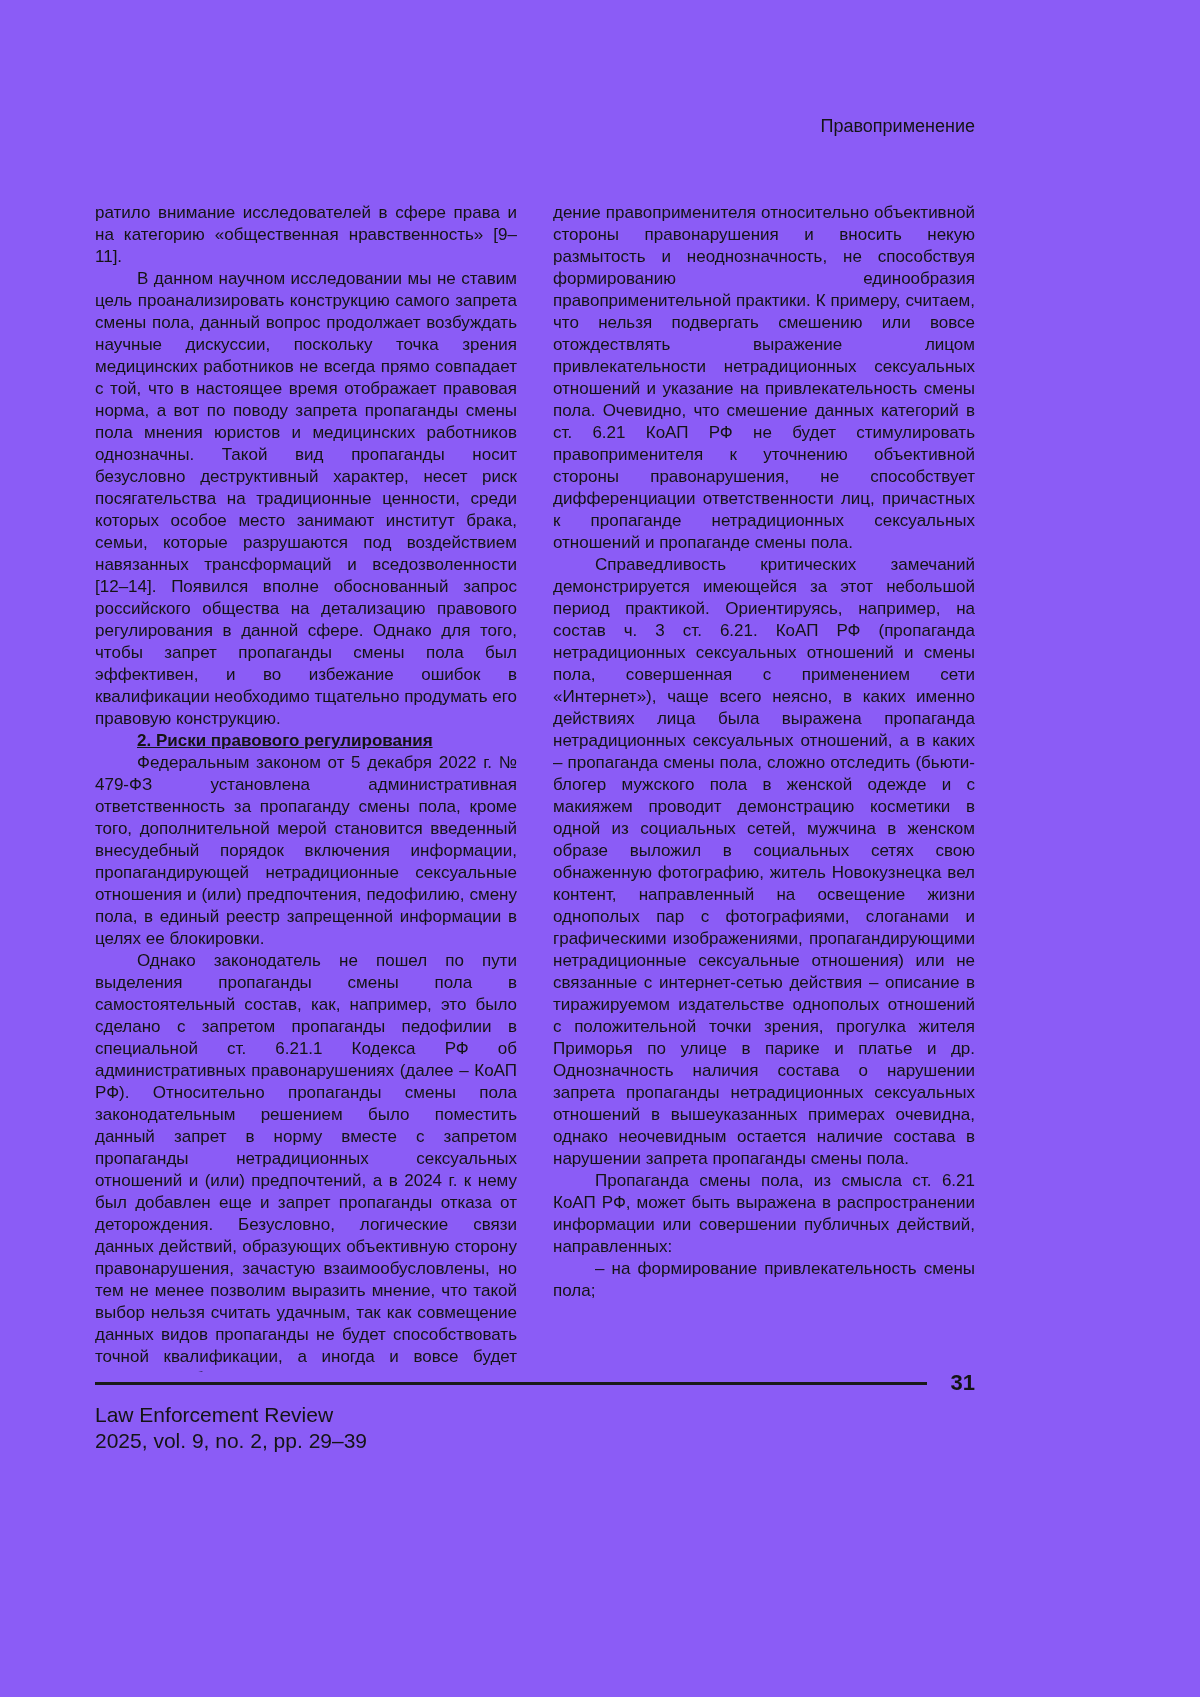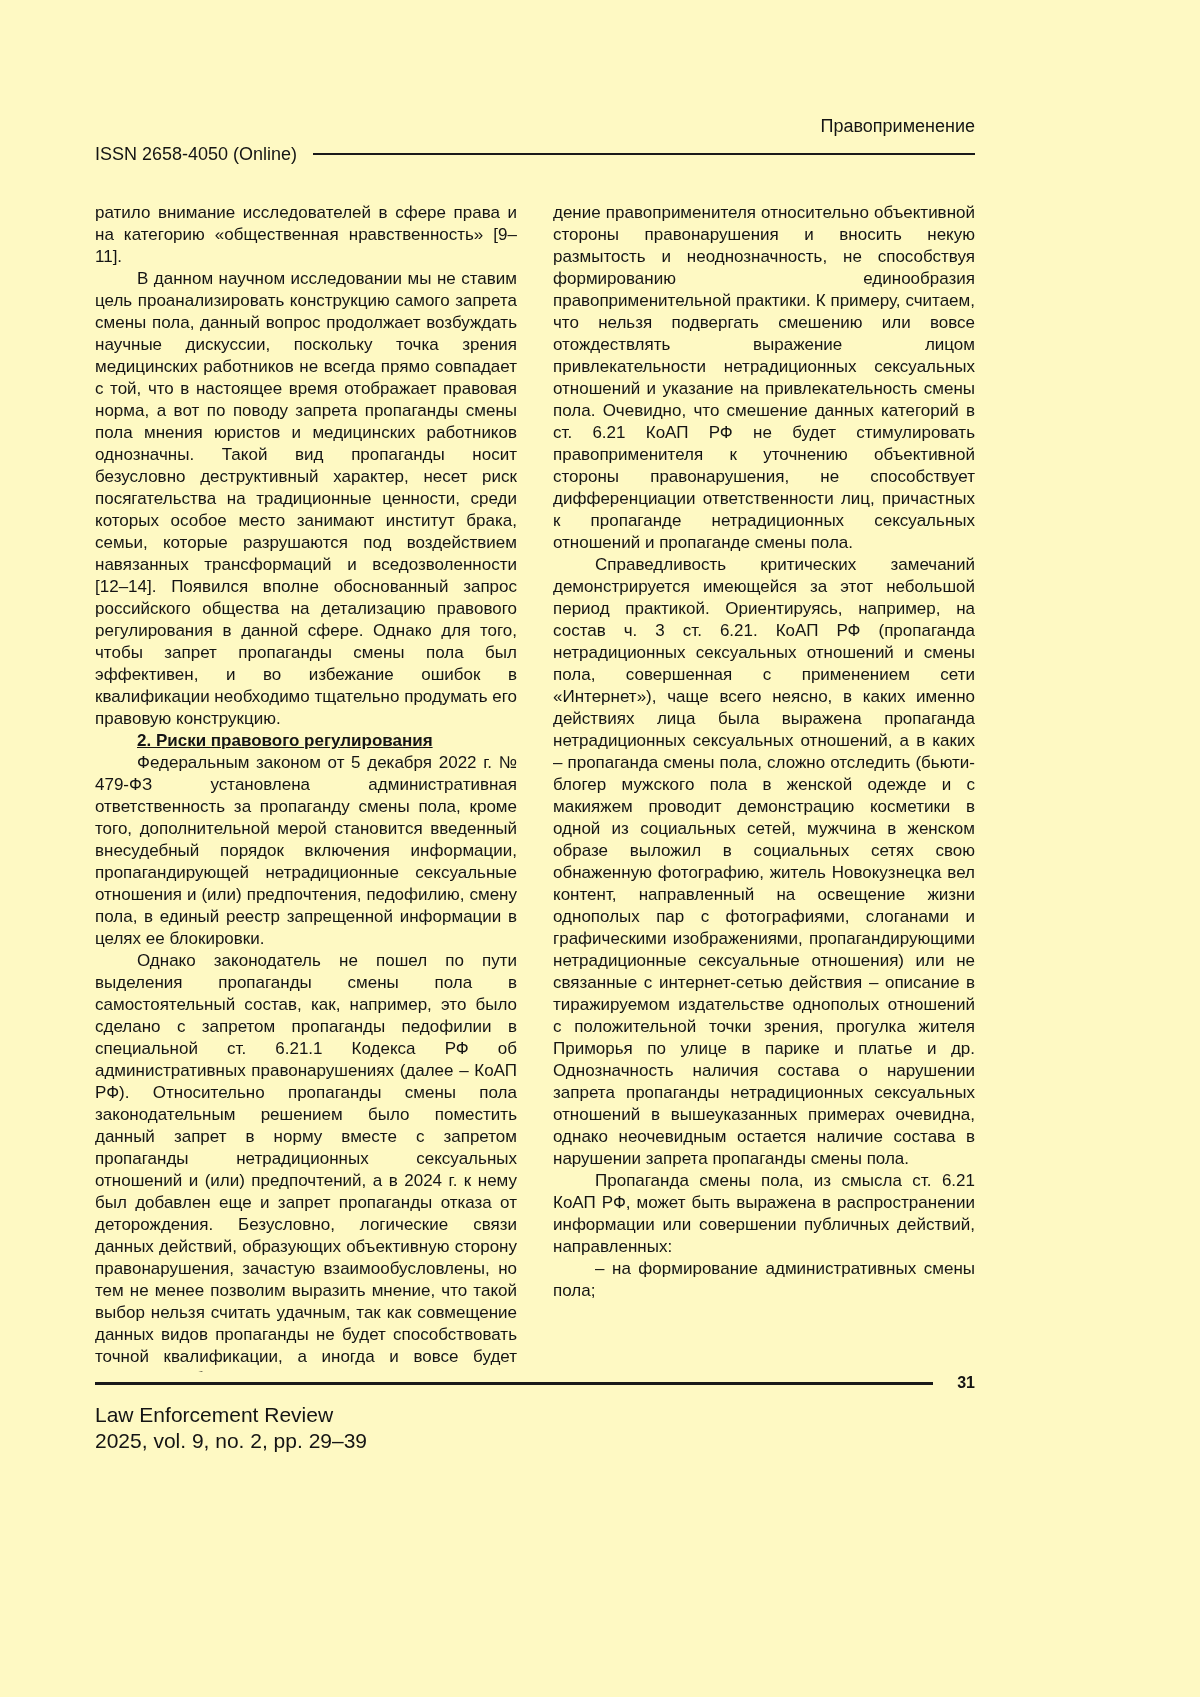--- a/index.html
+++ b/index.html
@@ -2,21 +2,21 @@
 <html lang="ru"><head>
 <meta charset="utf-8">
 <style>
   * { box-sizing: border-box; }
   html, body { margin: 0; padding: 0; background: #e8e8e8; }
   .page {
     position: relative;
     width: 1200px;
     height: 1697px;
     margin: 0 auto;
-    background: #fef9c3;
+    background: #8b5cf6;
     font-family: "Liberation Sans", sans-serif;
     color: #141414;
     overflow: hidden;
   }
   
   .page-header {
     position: absolute;
     left: 95px;
     top: 114px;
     width: 880px;
@@ -74,21 +74,21 @@
     align-items: center;
   }
   .bottom-rule {
     flex: 1;
     height: 3px;
     background: #1a1a1a;
     margin-right: 24px;
   }
   .page-number {
     font-weight: 700;
-    font-size: 16px;
+    font-size: 22px;
     line-height: 22px;
   }
   
   .page-footer {
     position: absolute;
     left: 95px;
     top: 1402px;
     font-size: 21px;
     line-height: 26px;
     text-align: left;
@@ -96,39 +96,35 @@
 </style>
 </head>
 <body>
 
 <div class="page">
 
   <header class="page-header">
     <div class="header-right">
       <div>Правоприменение</div>
     </div>
-    <div class="issn-row">
-      <span class="issn-text">ISSN 2658-4050 (Online)</span>
-      <span class="issn-rule"></span>
-    </div>
   </header>
 
   <main class="columns">
     <section class="col">
       <p class="cont">ратило внимание исследователей в сфере права и на категорию «общественная нравственность» [9–11].</p>
       <p>В данном научном исследовании мы не ставим цель проанализировать конструкцию самого запрета смены пола, данный вопрос продолжает возбуждать научные дискуссии, поскольку точка зрения медицинских работников не всегда прямо совпадает с той, что в настоящее время отображает правовая норма, а вот по поводу запрета пропаганды смены пола мнения юристов и медицинских работников однозначны. Такой вид пропаганды носит безусловно деструктивный характер, несет риск посягательства на традиционные ценности, среди которых особое место занимают институт брака, семьи, которые разрушаются под воздействием навязанных трансформаций и вседозволенности [12–14]. Появился вполне обоснованный запрос российского общества на детализацию правового регулирования в данной сфере. Однако для того, чтобы запрет пропаганды смены пола был эффективен, и во избежание ошибок в квалификации необходимо тщательно продумать его правовую конструкцию.</p>
       <p class="heading">2. Риски правового регулирования</p>
       <p>Федеральным законом от 5 декабря 2022 г. № 479-ФЗ установлена административная ответственность за пропаганду смены пола, кроме того, дополнительной мерой становится введенный внесудебный порядок включения информации, пропагандирующей нетрадиционные сексуальные отношения и (или) предпочтения, педофилию, смену пола, в единый реестр запрещенной информации в целях ее блокировки.</p>
       <p>Однако законодатель не пошел по пути выделения пропаганды смены пола в самостоятельный состав, как, например, это было сделано с запретом пропаганды педофилии в специальной ст. 6.21.1 Кодекса РФ об административных правонарушениях (далее – КоАП РФ). Относительно пропаганды смены пола законодательным решением было поместить данный запрет в норму вместе с запретом пропаганды нетрадиционных сексуальных отношений и (или) предпочтений, а в 2024 г. к нему был добавлен еще и запрет пропаганды отказа от деторождения. Безусловно, логические связи данных действий, образующих объективную сторону правонарушения, зачастую взаимообусловлены, но тем не менее позволим выразить мнение, что такой выбор нельзя считать удачным, так как совмещение данных видов пропаганды не будет способствовать точной квалификации, а иногда и вовсе будет вводить в заблуж-</p>
     </section>
     <section class="col">
       <p class="cont">дение правоприменителя относительно объективной стороны правонарушения и вносить некую размытость и неоднозначность, не способствуя формированию единообразия правоприменительной практики. К примеру, считаем, что нельзя подвергать смешению или вовсе отождествлять выражение лицом привлекательности нетрадиционных сексуальных отношений и указание на привлекательность смены пола. Очевидно, что смешение данных категорий в ст. 6.21 КоАП РФ не будет стимулировать правоприменителя к уточнению объективной стороны правонарушения, не способствует дифференциации ответственности лиц, причастных к пропаганде нетрадиционных сексуальных отношений и пропаганде смены пола.</p>
       <p>Справедливость критических замечаний демонстрируется имеющейся за этот небольшой период практикой. Ориентируясь, например, на состав ч. 3 ст. 6.21. КоАП РФ (пропаганда нетрадиционных сексуальных отношений и смены пола, совершенная с применением сети «Интернет»), чаще всего неясно, в каких именно действиях лица была выражена пропаганда нетрадиционных сексуальных отношений, а в каких – пропаганда смены пола, сложно отследить (бьюти-блогер мужского пола в женской одежде и с макияжем проводит демонстрацию косметики в одной из социальных сетей, мужчина в женском образе выложил в социальных сетях свою обнаженную фотографию, житель Новокузнецка вел контент, направленный на освещение жизни однополых пар с фотографиями, слоганами и графическими изображениями, пропагандирующими нетрадиционные сексуальные отношения) или не связанные с интернет-сетью действия – описание в тиражируемом издательстве однополых отношений с положительной точки зрения, прогулка жителя Приморья по улице в парике и платье и др. Однозначность наличия состава о нарушении запрета пропаганды нетрадиционных сексуальных отношений в вышеуказанных примерах очевидна, однако неочевидным остается наличие состава в нарушении запрета пропаганды смены пола.</p>
       <p>Пропаганда смены пола, из смысла ст. 6.21 КоАП РФ, может быть выражена в распространении информации или совершении публичных действий, направленных:</p>
-      <p>– на формирование административных смены пола;</p>
+      <p>– на формирование привлекательность смены пола;</p>
     </section>
   </main>
 
   <div class="page-bottom">
     <span class="bottom-rule"></span>
     <span class="page-number">31</span>
   </div>
 
   <footer class="page-footer">
     <div>Law Enforcement Review</div>

